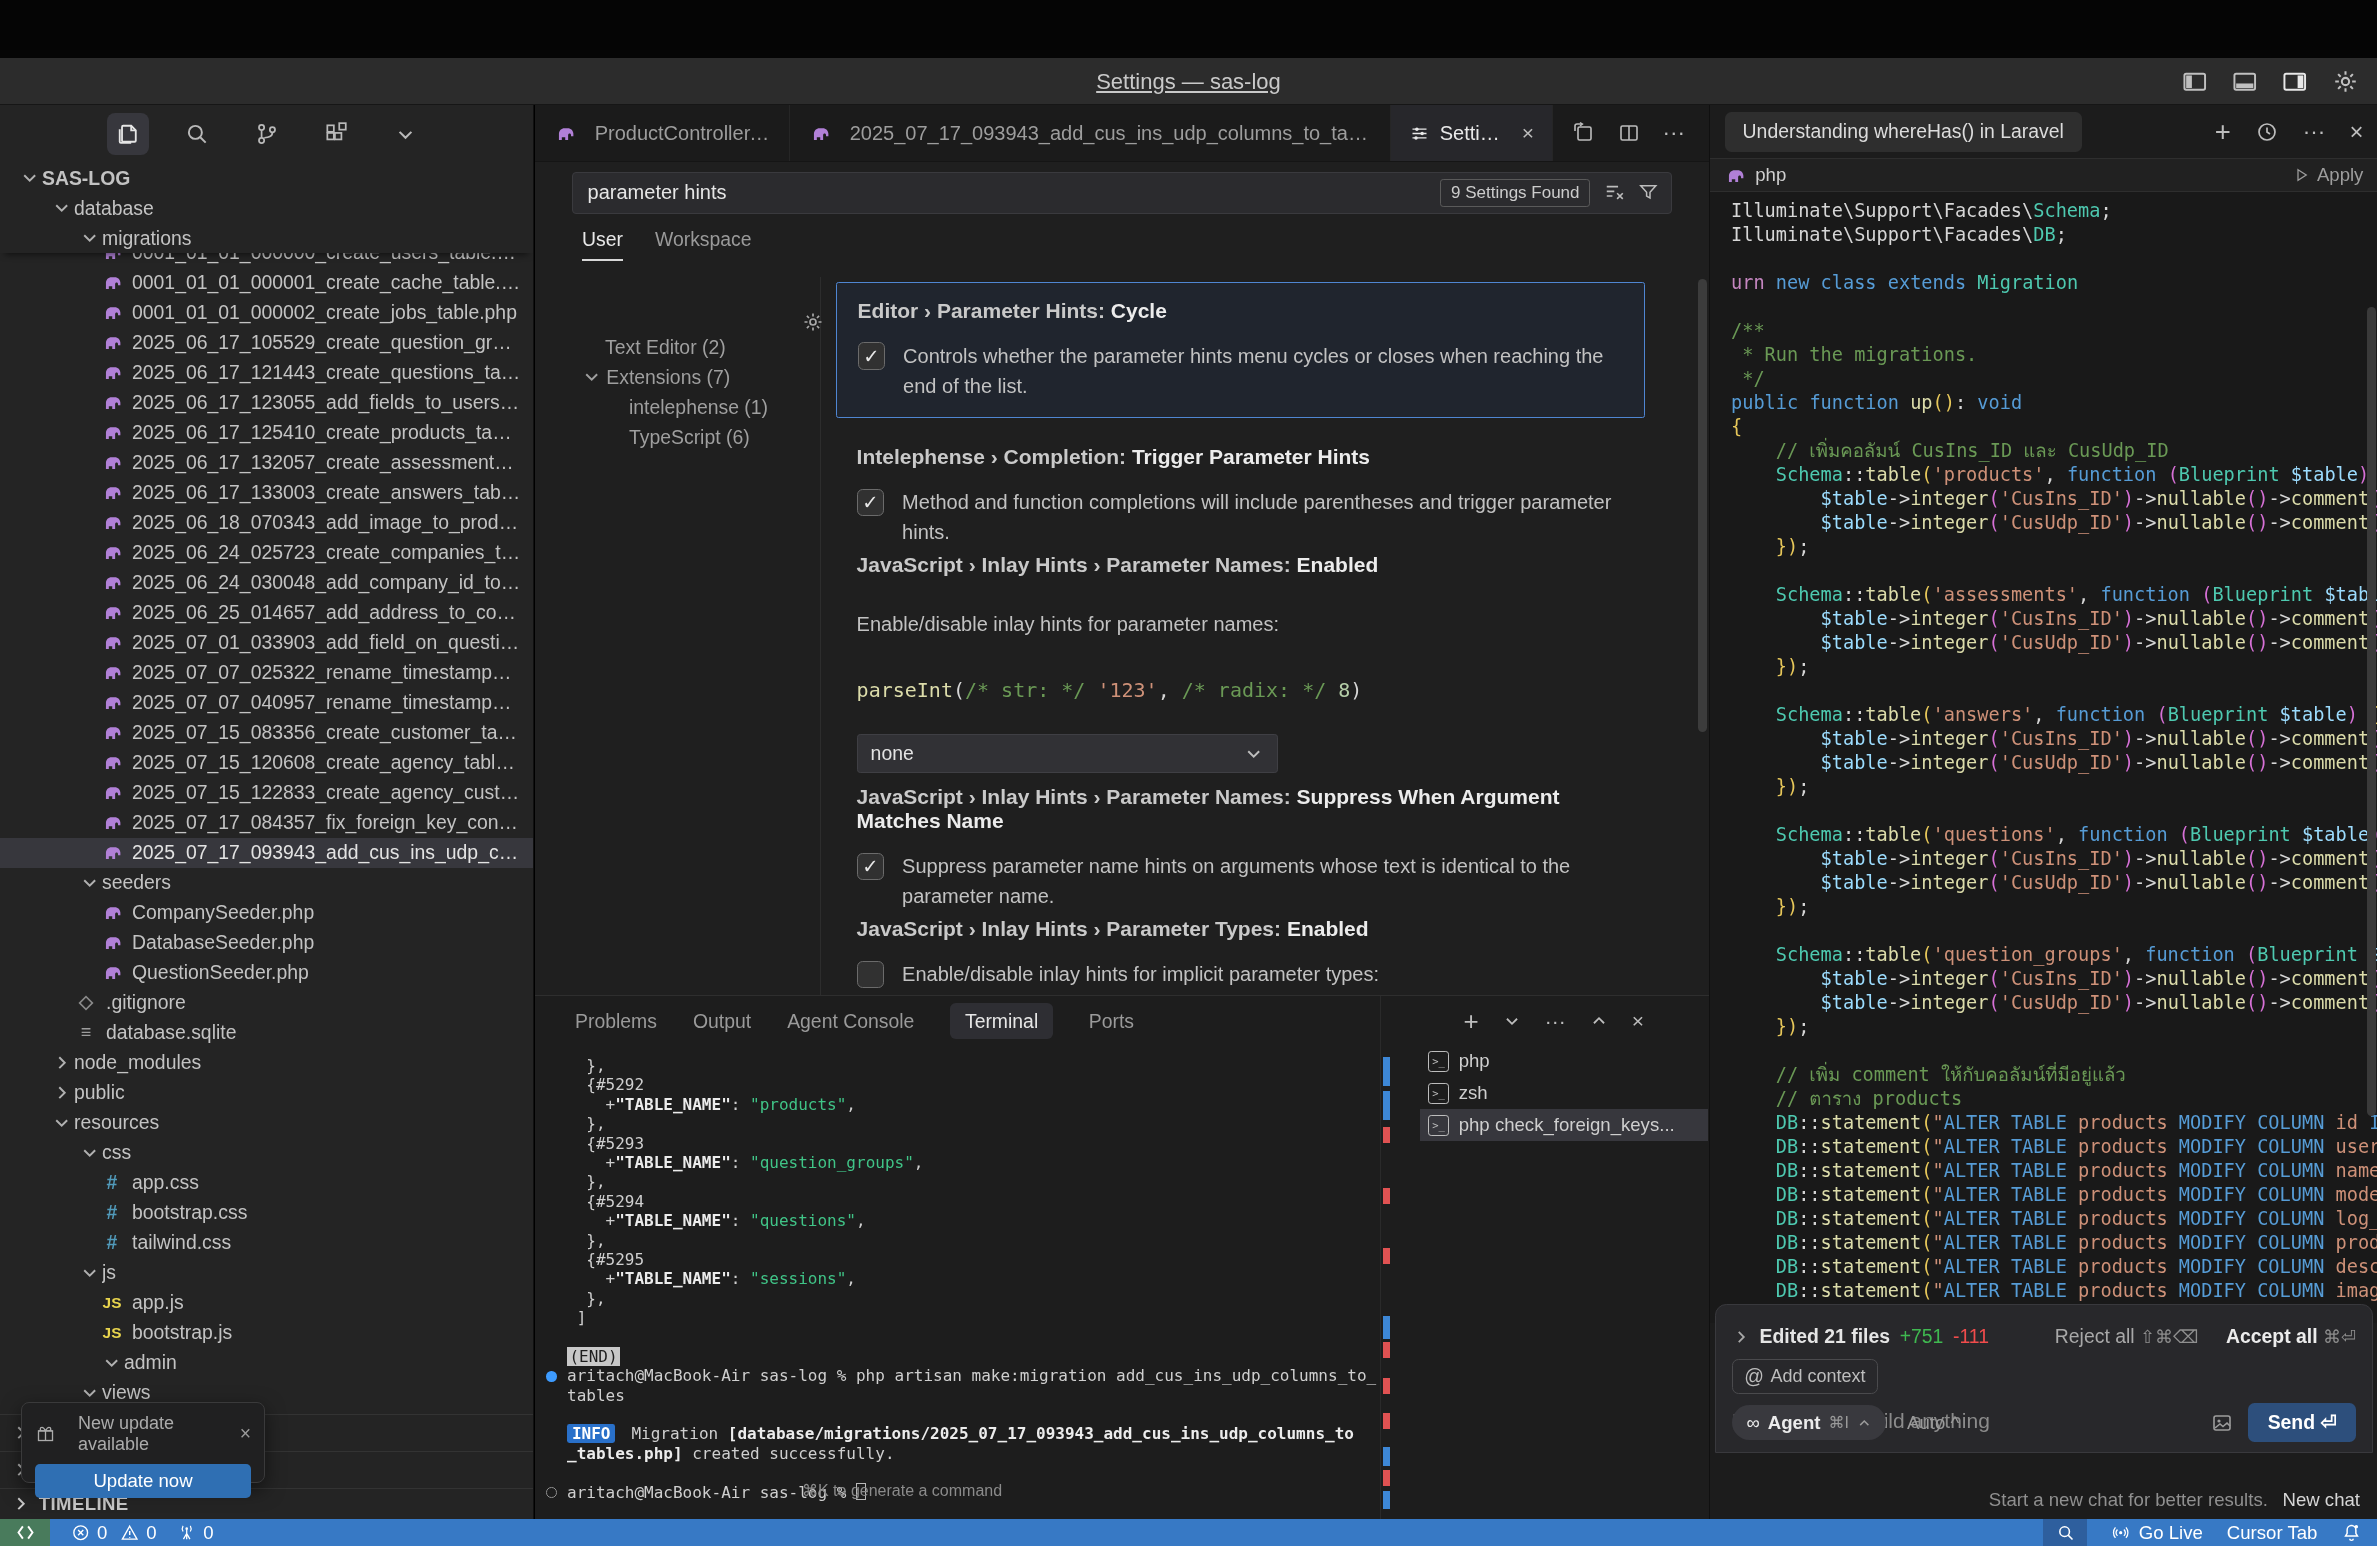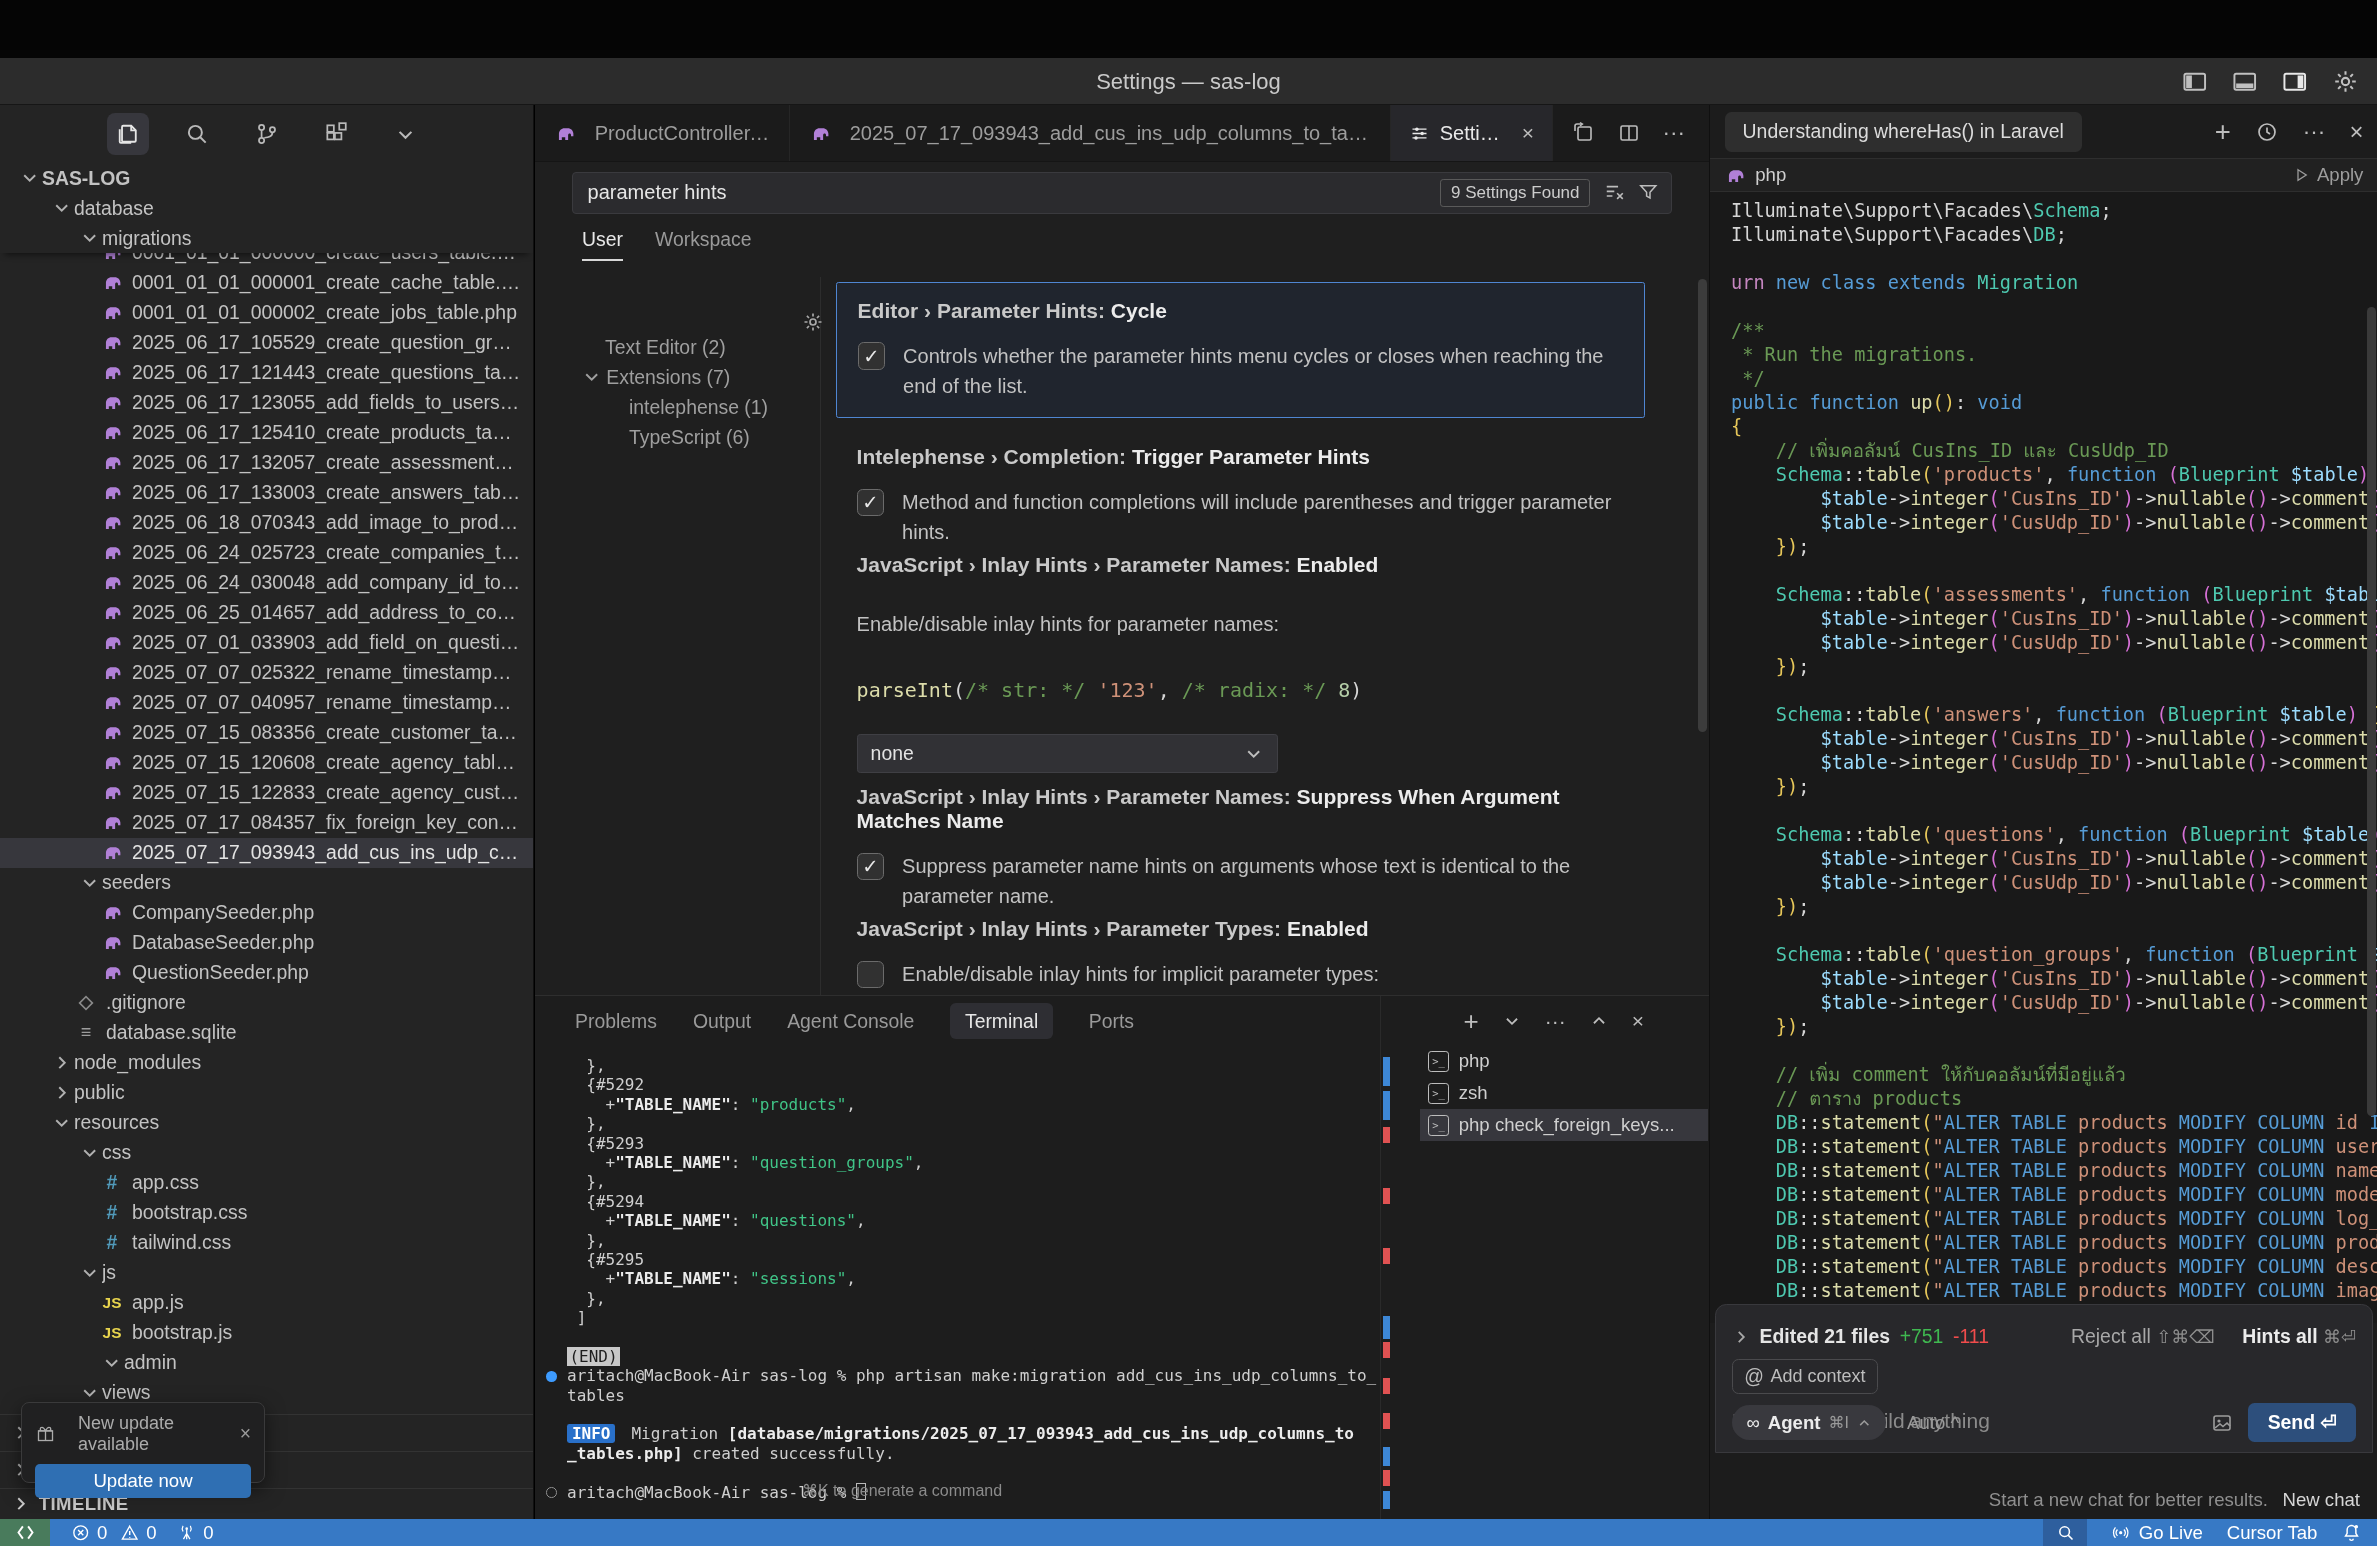--- a/index.html
+++ b/index.html
@@ -3,21 +3,21 @@
 <meta charset="utf-8">
 <style>
   * { margin:0; padding:0; box-sizing:border-box; }
   html,body { width:2377px; height:1546px; background:#000; overflow:hidden;
     font-family:"Liberation Sans", sans-serif; -webkit-font-smoothing:antialiased; }
   .mono { font-family:"DejaVu Sans Mono", monospace; }
 
   
   #topblack { position:absolute; left:0; top:0; width:2377px; height:58px; background:#050505; }
   #titlebar { position:absolute; left:0; top:58px; width:2377px; height:47px; background:#2c2c2c; border-bottom:0.8px solid #161616; }
-  #titlebar .title { position:absolute; left:0; right:0; top:11.3px; text-align:center; color:#c9c9c9; font-size:22px; }
+  #titlebar .title { position:absolute; left:0; right:0; top:11.3px; text-align:center; color:#c9c9c9; font-size:22px;text-decoration:underline; }
   #titlebar .ticons { position:absolute; right:16px; top:8px; display:flex; gap:19.4px; align-items:center; }
   .ticn { width:31px; height:31px; display:flex; align-items:center; justify-content:center; color:#c0c0c0; }
 
   
   #sidebar { position:absolute; left:0; top:105px; width:534px; height:1414px; background:#242424; border-right:0.8px solid #101010; overflow:hidden; }
   #editor  { position:absolute; left:535px; top:105px; width:1174px; height:1414px; background:#1f1f1f; }
   #chat    { position:absolute; left:1709px; top:105px; width:669px; height:1414px; background:#1c1c1c; border-left:0.8px solid #101010; overflow:hidden; }
   #statusbar { position:absolute; left:0; top:1519px; width:2377px; height:27.5px; background:#3779c5; color:#fff; font-size:18.6px; }
 
   
@@ -989,21 +989,21 @@
   <div class="composer">
     <div class="editedrow">
       <svg width="18" height="18" viewBox="0 0 22 22">
           <use href="#i-chev-r"></use>
         </svg>
       <span class="ef">Edited 21 files</span>
       <span class="plus">+751</span>
       <span class="minus">-111</span>
       <span class="right">
         <span><span>Reject all</span> <span class="keys">⇧⌘⌫</span></span>
-        <span class="acceptall"><span>Hints all</span> <span class="keys">⌘⏎</span></span>
+        <span class="acceptall"><span>Accept all</span> <span class="keys">⌘⏎</span></span>
       </span>
     </div>
     <div class="ctxchip">
         <span style="font-size:19.4px">@</span>
         <span>Add context</span>
       </div>
     <div class="chatph">Plan, search, build anything</div>
     <div class="agentrow">
       <span class="agentchip">
         <span style="font-weight:400">∞</span>

